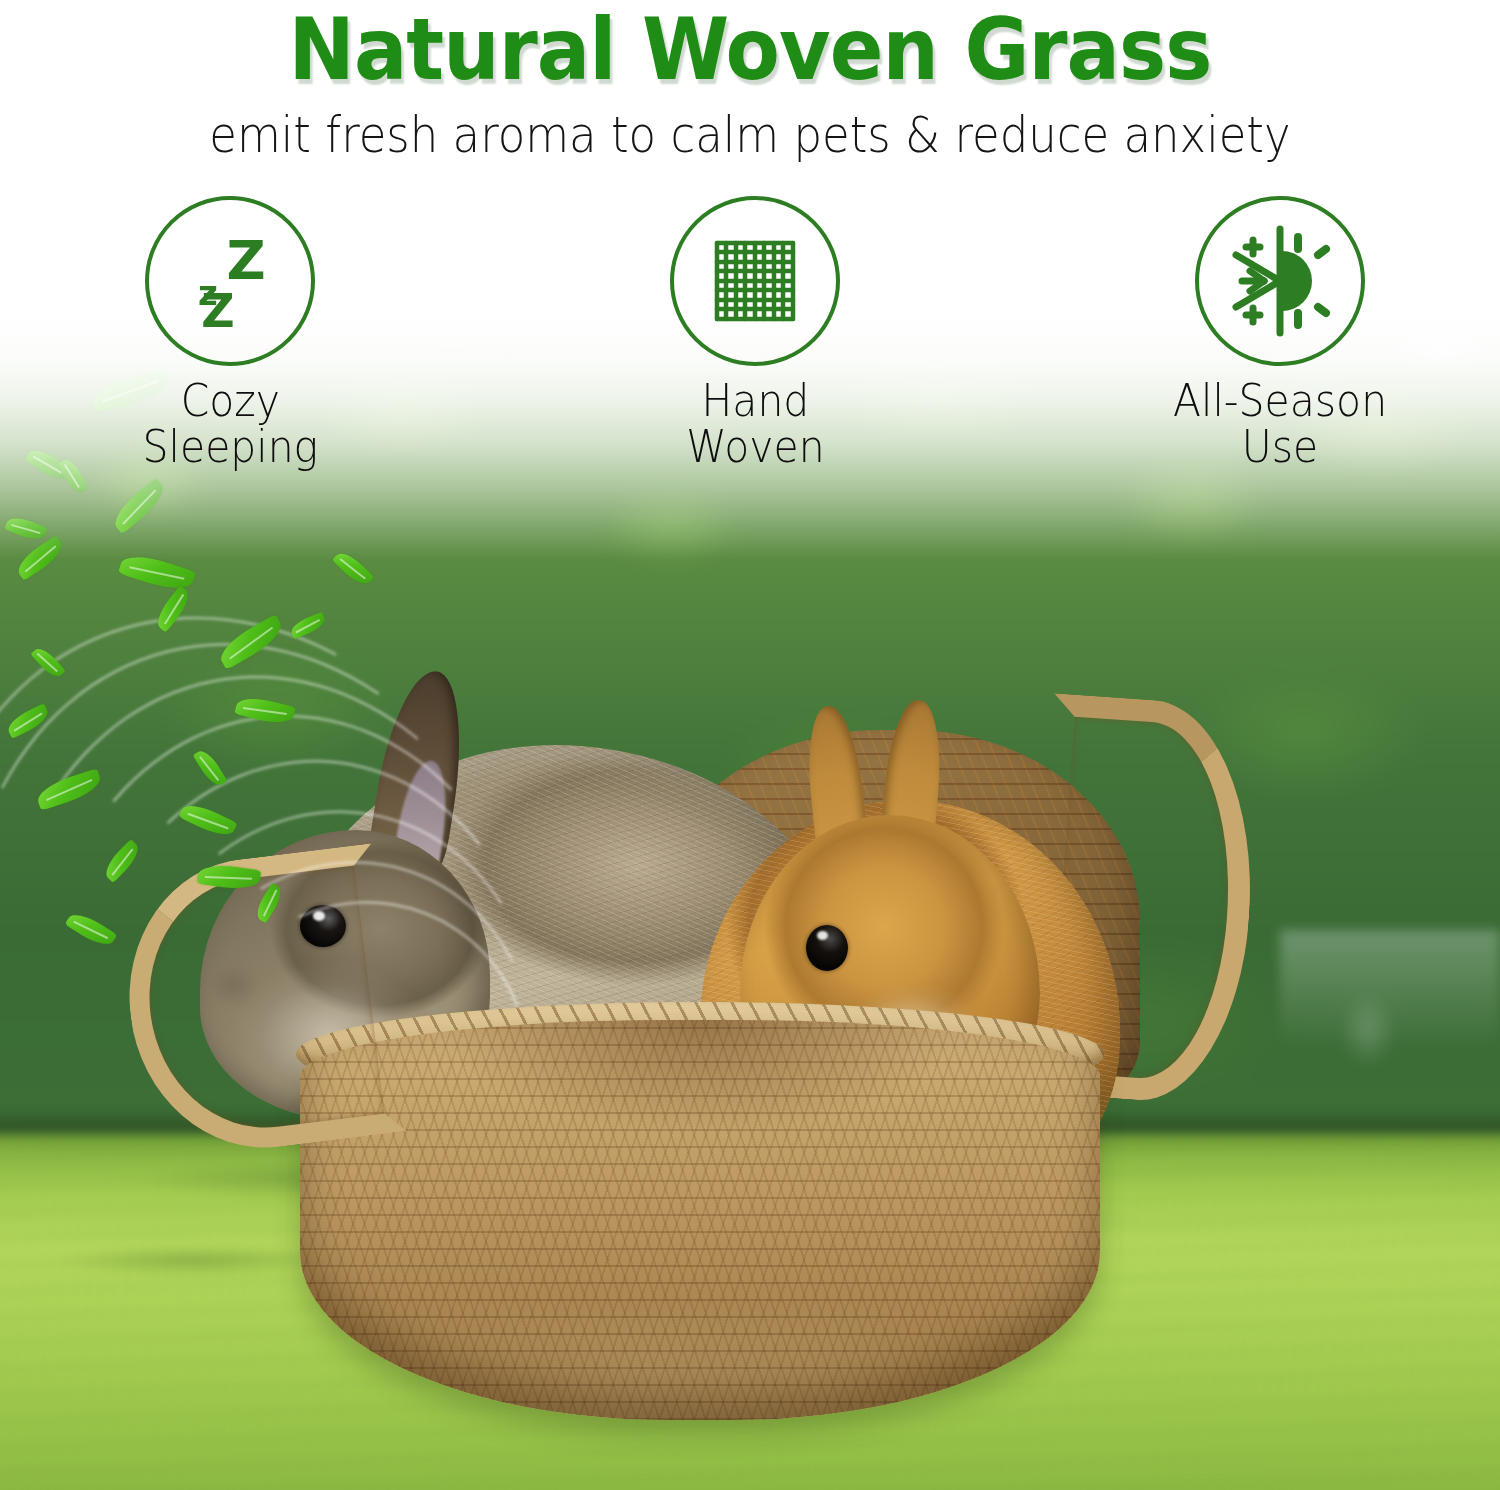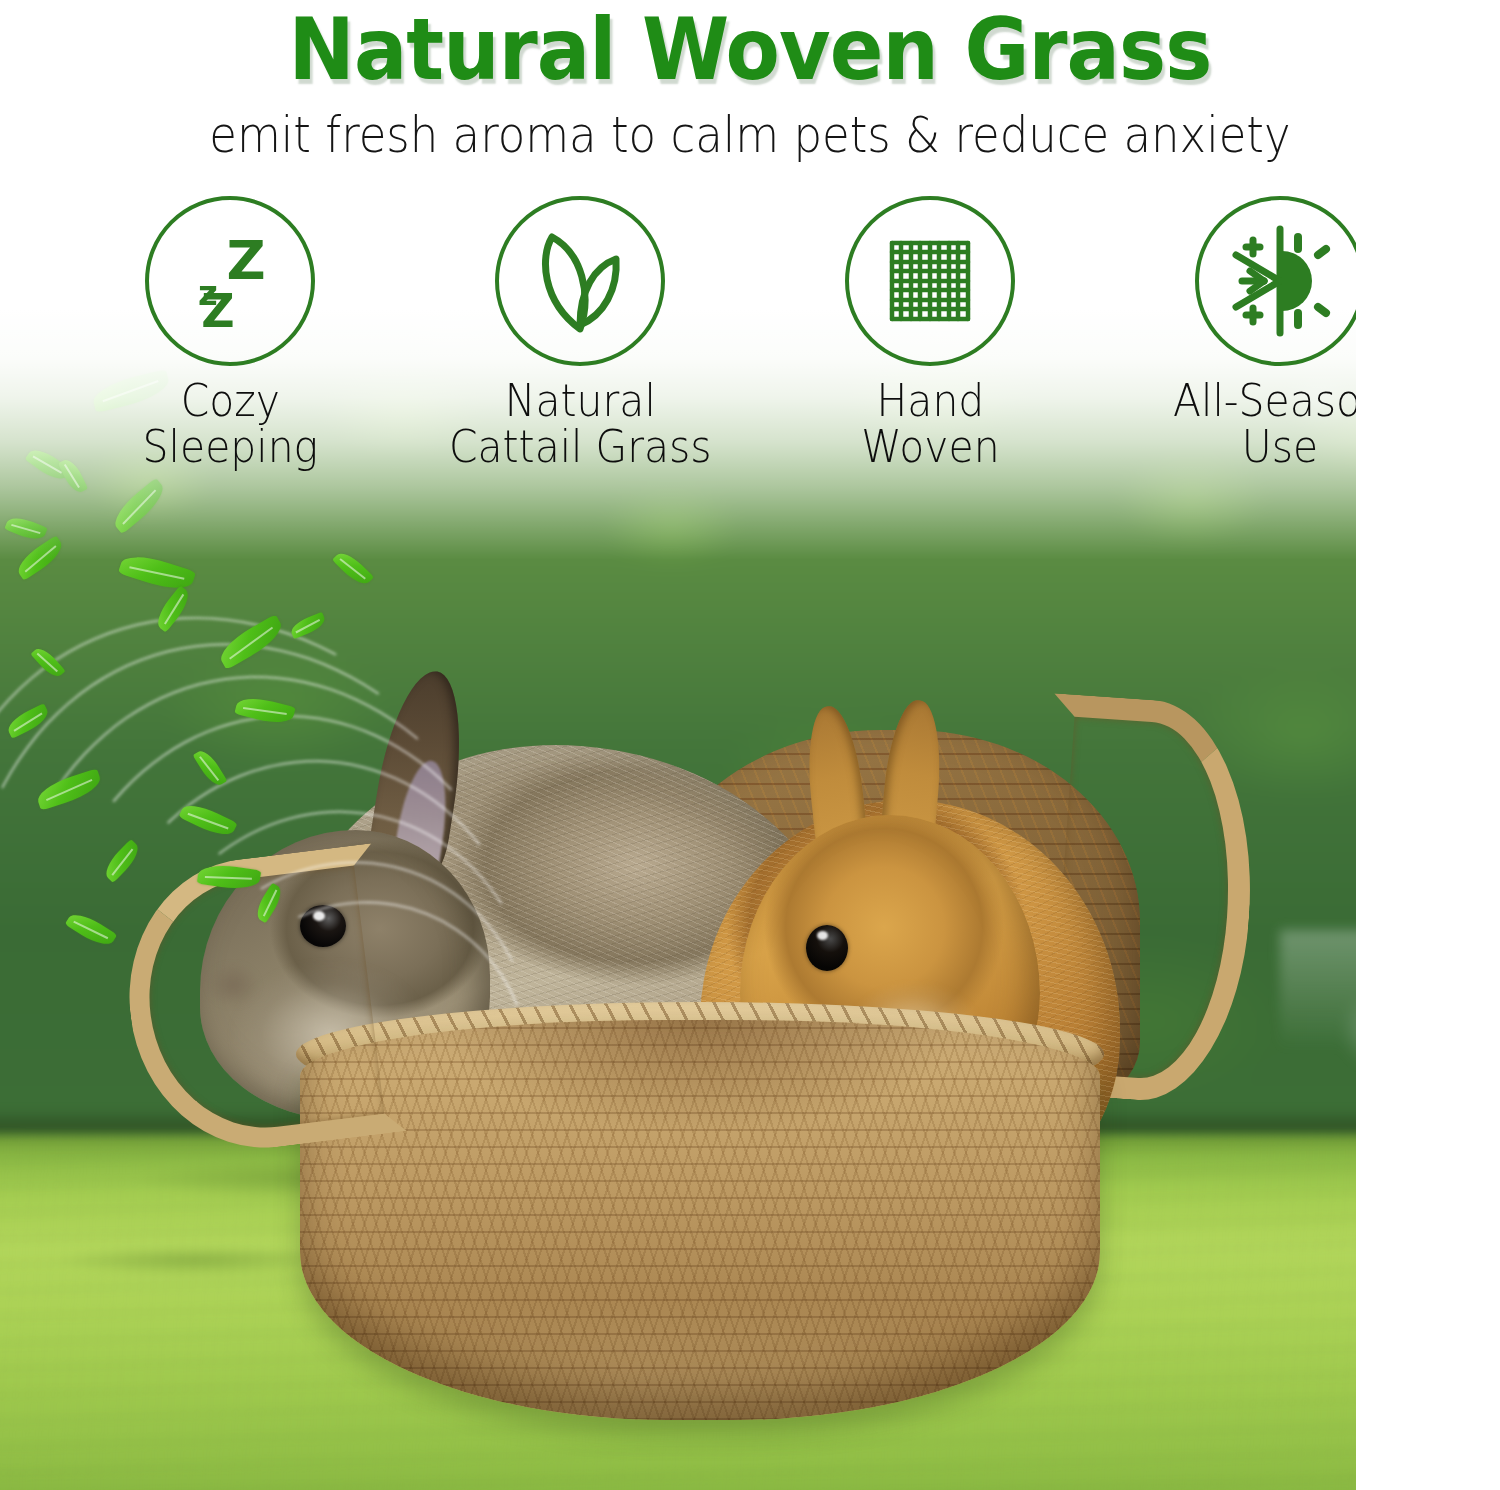--- a/index.html
+++ b/index.html
@@ -1,19 +1,19 @@
 <!DOCTYPE html>
 <html><head>
 <meta charset="utf-8">
 <style>
   * { margin:0; padding:0; box-sizing:border-box; }
   html,body { width:1500px; height:1490px; overflow:hidden; background:#fff; }
   body { font-family:"Liberation Sans", sans-serif; }
 
-  #page { position:relative; width:1356px; height:1490px; background:#ffffff; overflow:hidden; }
+  #page { position:relative; width:1500px; height:1490px; background:#ffffff; overflow:hidden; }
 
   
   #photo {
     position:absolute; left:0; top:0; width:1500px; height:1490px; overflow:hidden;
   }
   
   .hedge {
     position:absolute; left:-40px; top:300px; width:1580px; height:900px;
     background:
       radial-gradient(ellipse 90px 60px at 12% 20%, rgba(150,200,90,.55), transparent 70%),
@@ -433,30 +433,20 @@
         <svg width="120" height="120" viewBox="0 0 120 120">
           <text x="76" y="58" font-family="DejaVu Sans, sans-serif" font-weight="bold" font-size="54" fill="#2d7d22" text-anchor="middle">Z</text>
           <text x="38" y="84" font-family="DejaVu Sans, sans-serif" font-weight="bold" font-size="34" fill="#2d7d22" text-anchor="middle">z</text>
           <text x="48" y="106" font-family="DejaVu Sans, sans-serif" font-weight="bold" font-size="46" fill="#2d7d22" text-anchor="middle">Z</text>
         </svg>
       </div>
       <div class="feat-label">Cozy
 Sleeping</div>
     </div>
 
-    <div class="feat">
-      <div class="feat-circle">
-        <svg width="120" height="120" viewBox="0 0 120 120">
-          <path d="M60 108 C 22 80, 20 36, 32 16 C 62 32, 72 74, 60 108 Z" fill="none" stroke="#2d7d22" stroke-width="7" stroke-linejoin="round"></path>
-          <path d="M60 104 C 60 70, 74 46, 96 38 C 98 68, 84 94, 60 104 Z" fill="none" stroke="#2d7d22" stroke-width="7" stroke-linejoin="round"></path>
-        </svg>
-      </div>
-      <div class="feat-label">Natural
-Cattail Grass</div>
-    </div>
 
     <div class="feat">
       <div class="feat-circle">
         <svg width="120" height="120" viewBox="0 0 120 120">
           <g fill="none" stroke="#2d7d22" stroke-width="4.5" stroke-linecap="round">
             <path d="M22 22 h76"></path>
               <path d="M22 22 v76"></path>
             <path d="M22 41 h76"></path>
               <path d="M41 22 v76"></path>
             <path d="M22 60 h76"></path>

